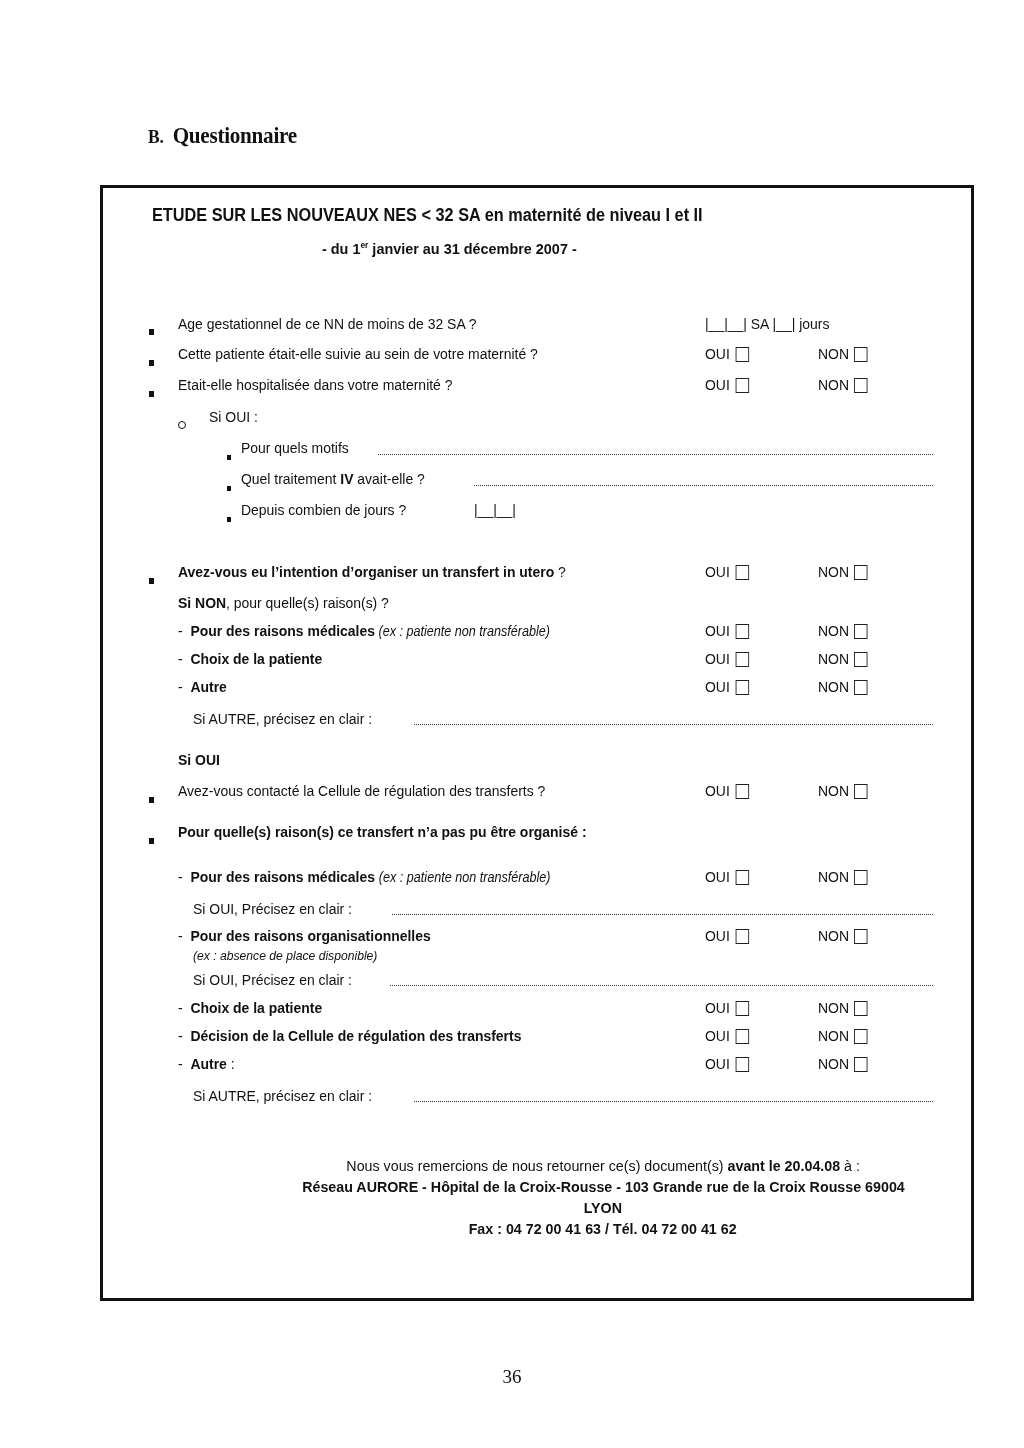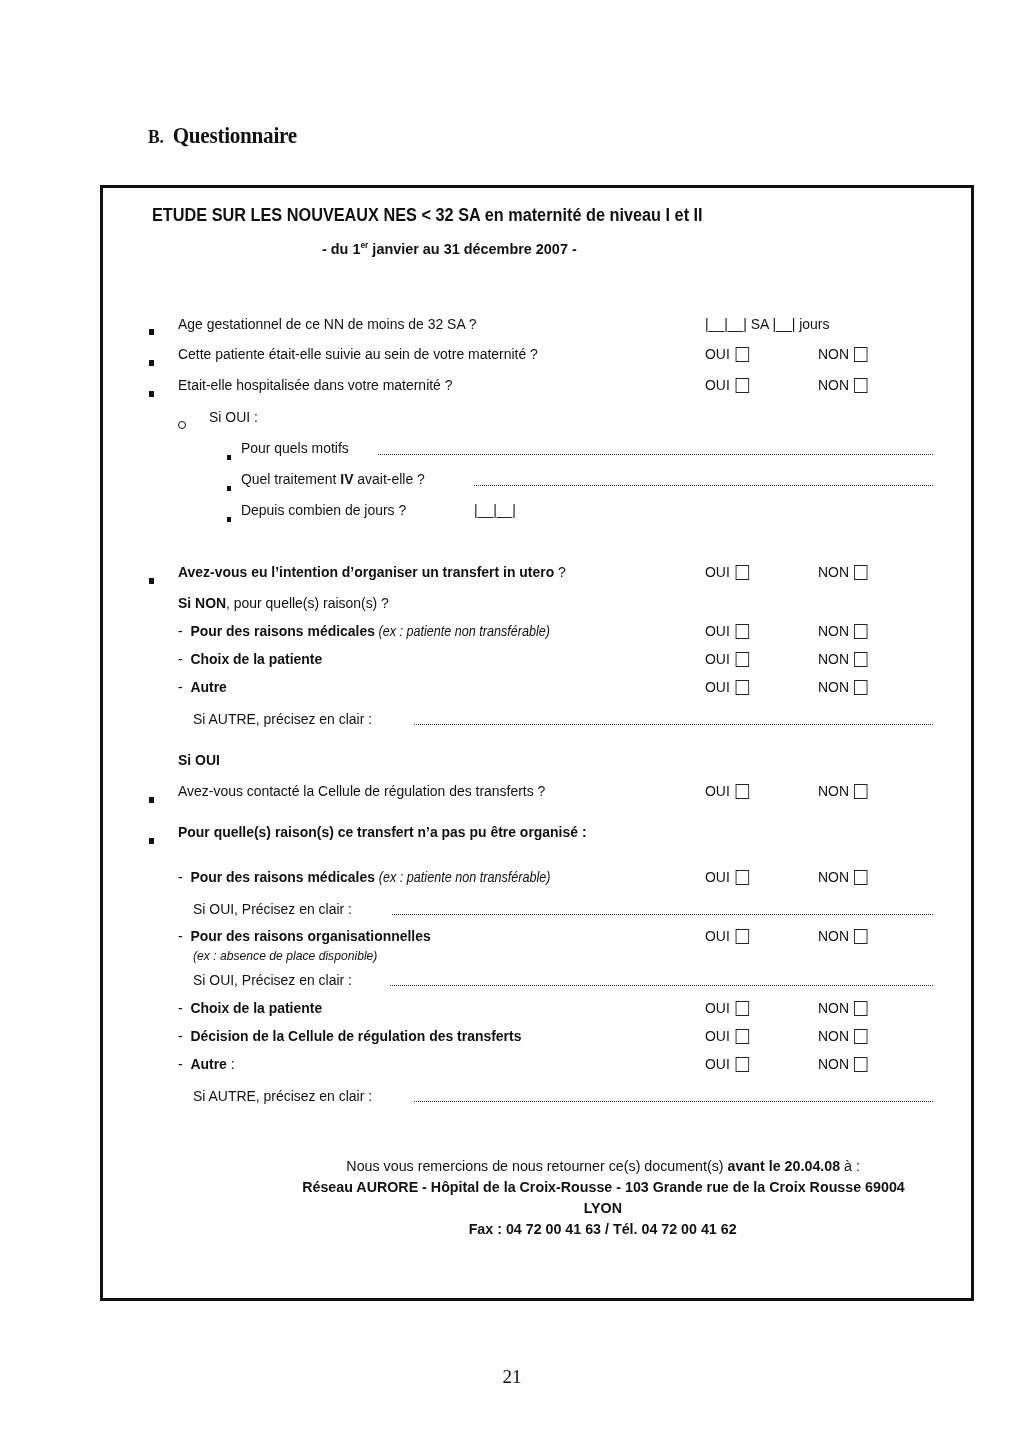--- a/index.html
+++ b/index.html
@@ -205,13 +205,13 @@
     <span class="cb"></span>
   </div>
 <div class="abs sans txt" style="left:193px; top:1087px;">Si AUTRE, précisez en clair :</div>
 <div class="abs dots" style="left:414px; top:1101px; width:519px;"></div>
 
 <div class="footer-line sans" style="top:1157px;"><span class="inner"><span>Nous vous remercions de nous retourner ce(s) document(s) </span><span class="bold">avant le 20.04.08</span><span> à :</span></span></div>
 <div class="footer-line sans bold" style="top:1178px;"><span class="inner">Réseau AURORE  - Hôpital de la Croix-Rousse - 103 Grande rue de la Croix Rousse 69004</span></div>
 <div class="footer-line sans bold" style="top:1199px;"><span class="inner">LYON</span></div>
 <div class="footer-line sans bold" style="top:1220px;"><span class="inner">Fax : 04 72 00 41 63 / Tél. 04 72 00 41 62</span></div>
 
-<div class="page-number serif">21</div>
+<div class="page-number serif">36</div>
 
 </body></html>

